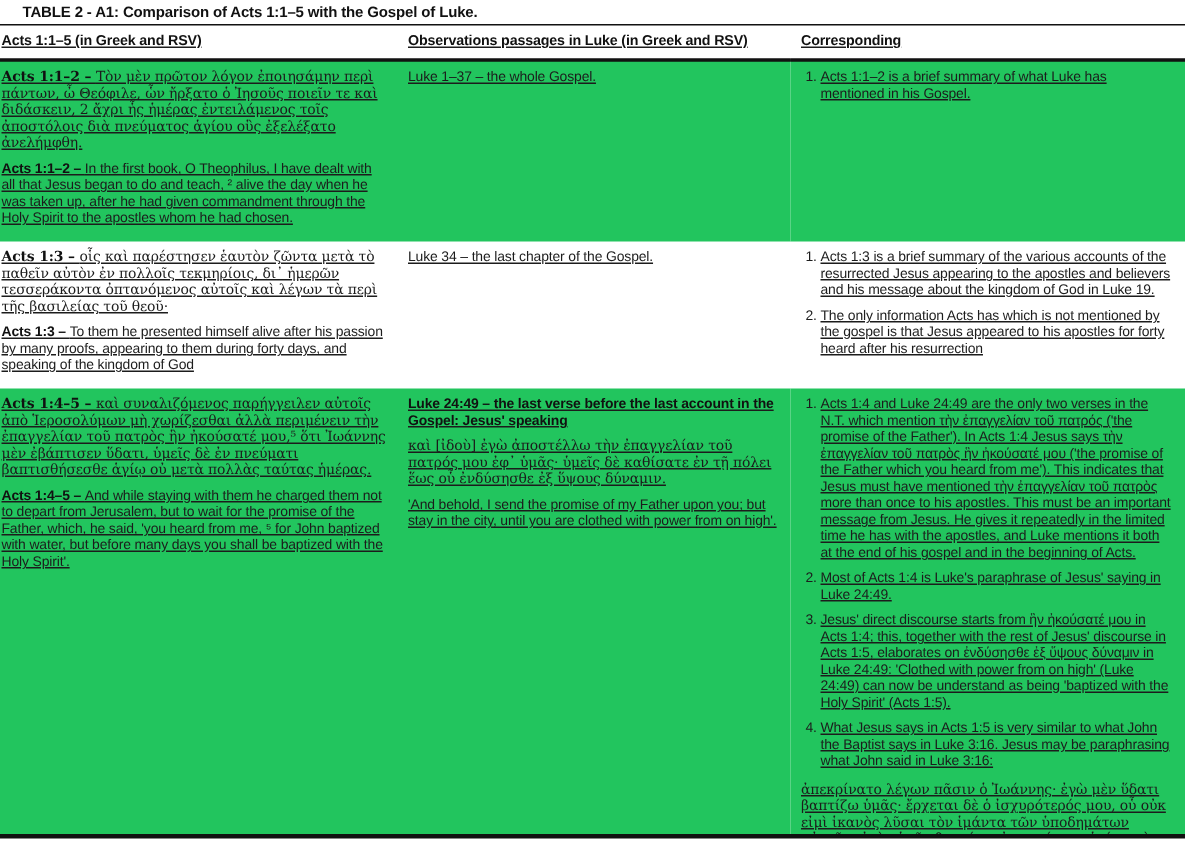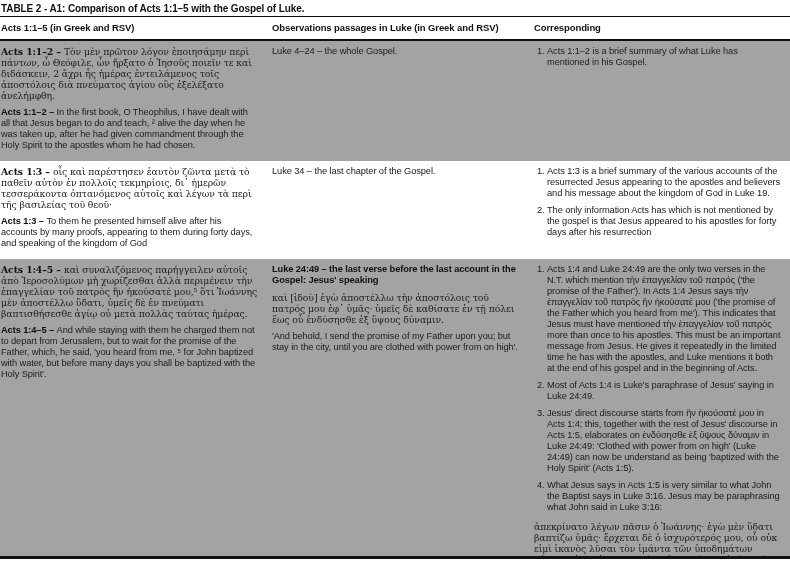--- a/index.html
+++ b/index.html
@@ -2,38 +2,38 @@
 <html><head>
 <meta charset="utf-8">
 <style>
   html,body{margin:0;padding:0;background:#ffffff;}
   .page{
     position:relative;width:790px;height:568px;background:#ffffff;overflow:hidden;
     font-family:"Liberation Sans","DejaVu Sans",sans-serif;color:#1c1c1c;
   }
   .table-title{
     font-size:10px;font-weight:bold;letter-spacing:-0.1px;
-    padding:3px 4px 2px 1px;border-bottom:1.5px solid #111;color:#111;
+    padding:3px 4px 2px 15px;border-bottom:1.5px solid #111;color:#111;
   }
   .table-wrap{
-    height:539px;overflow:hidden;border-bottom:3px solid #111;
+    height:539px;overflow:hidden;border-bottom:3px solid #111;text-decoration:underline;
   }
   table{border-collapse:collapse;table-layout:fixed;width:790px;}
   col.c1{width:266px;} col.c2{width:261px;} col.c3{width:263px;}
   th{
     text-align:left;vertical-align:top;font-size:9.5px;font-weight:bold;color:#111;
     padding:5px 8px 6px 1px;border-bottom:2.5px solid #111;letter-spacing:-0.1px;
   }
   th.mid,td.mid{padding-left:6px;}
   th.obs,td.obs{padding-left:7px;}
   td{
     vertical-align:top;font-size:9.3px;line-height:11px;letter-spacing:-0.1px;
     padding:5px 8px 4px 1px;
   }
-  tr.shaded{background:#a3a3a3;}
+  tr.shaded{background:#22c55e;}
   tr.r1{height:104px;} tr.r2{height:88px;} tr.r3{height:420px;}
   p.para{margin:0 0 6px 0;}
   b.ref{font-weight:bold;color:#111;}
   .gk{font-family:"DejaVu Serif",serif;}
   .luke-head{font-weight:bold;color:#111;}
   ol.obs-list{margin:0;padding:0 0 0 13px;}
   ol.obs-list li{margin:0 0 6px 0;}
   p.obs-extra{margin:8px 0 0 0;}
 </style>
 </head>
@@ -57,53 +57,53 @@
         </tr>
       </thead>
       <tbody>
 
         <tr class="shaded r1">
           <td>
             <p class="para gk"><b class="ref">Acts 1:1–2 – </b><span>Τὸν μὲν πρῶτον λόγον ἐποιησάμην περὶ πάντων, ὦ Θεόφιλε, ὧν ἤρξατο ὁ Ἰησοῦς ποιεῖν τε καὶ διδάσκειν, 2 ἄχρι ἧς ἡμέρας ἐντειλάμενος τοῖς ἀποστόλοις διὰ πνεύματος ἁγίου οὓς ἐξελέξατο ἀνελήμφθη.</span></p>
             <p class="para"><b class="ref">Acts 1:1–2 – </b><span>In the first book, O Theophilus, I have dealt with all that Jesus began to do and teach, ² alive the day when he was taken up, after he had given commandment through the Holy Spirit to the apostles whom he had chosen.</span></p>
           </td>
           <td class="mid">
-            <p class="para">Luke 4–24 – the whole Gospel.</p>
+            <p class="para">Luke 1–37 – the whole Gospel.</p>
           </td>
           <td class="obs">
             <ol class="obs-list">
               <li>Acts 1:1–2 is a brief summary of what Luke has mentioned in his Gospel.</li>
             </ol>
           </td>
         </tr>
 
         <tr class="r2">
           <td>
             <p class="para gk"><b class="ref">Acts 1:3 – </b><span>οἷς καὶ παρέστησεν ἑαυτὸν ζῶντα μετὰ τὸ παθεῖν αὐτὸν ἐν πολλοῖς τεκμηρίοις, δι᾽ ἡμερῶν τεσσεράκοντα ὀπτανόμενος αὐτοῖς καὶ λέγων τὰ περὶ τῆς βασιλείας τοῦ θεοῦ·</span></p>
-            <p class="para"><b class="ref">Acts 1:3 – </b><span>To them he presented himself alive after his accounts by many proofs, appearing to them during forty days, and speaking of the kingdom of God</span></p>
+            <p class="para"><b class="ref">Acts 1:3 – </b><span>To them he presented himself alive after his passion by many proofs, appearing to them during forty days, and speaking of the kingdom of God</span></p>
           </td>
           <td class="mid">
             <p class="para">Luke 34 – the last chapter of the Gospel.</p>
           </td>
           <td class="obs">
             <ol class="obs-list">
               <li>Acts 1:3 is a brief summary of the various accounts of the resurrected Jesus appearing to the apostles and believers and his message about the kingdom of God in Luke 19.</li>
-              <li>The only information Acts has which is not mentioned by the gospel is that Jesus appeared to his apostles for forty days after his resurrection</li>
+              <li>The only information Acts has which is not mentioned by the gospel is that Jesus appeared to his apostles for forty heard after his resurrection</li>
             </ol>
           </td>
         </tr>
 
         <tr class="shaded r3">
           <td>
-            <p class="para gk"><b class="ref">Acts 1:4–5 – </b><span>καὶ συναλιζόμενος παρήγγειλεν αὐτοῖς ἀπὸ Ἱεροσολύμων μὴ χωρίζεσθαι ἀλλὰ περιμένειν τὴν ἐπαγγελίαν τοῦ πατρὸς ἣν ἠκούσατέ μου,⁵ ὅτι Ἰωάννης μὲν ἀποστέλλω ὕδατι, ὑμεῖς δὲ ἐν πνεύματι βαπτισθήσεσθε ἁγίῳ οὐ μετὰ πολλὰς ταύτας ἡμέρας.</span></p>
+            <p class="para gk"><b class="ref">Acts 1:4–5 – </b><span>καὶ συναλιζόμενος παρήγγειλεν αὐτοῖς ἀπὸ Ἱεροσολύμων μὴ χωρίζεσθαι ἀλλὰ περιμένειν τὴν ἐπαγγελίαν τοῦ πατρὸς ἣν ἠκούσατέ μου,⁵ ὅτι Ἰωάννης μὲν ἐβάπτισεν ὕδατι, ὑμεῖς δὲ ἐν πνεύματι βαπτισθήσεσθε ἁγίῳ οὐ μετὰ πολλὰς ταύτας ἡμέρας.</span></p>
             <p class="para"><b class="ref">Acts 1:4–5 – </b><span>And while staying with them he charged them not to depart from Jerusalem, but to wait for the promise of the Father, which, he said, 'you heard from me, ⁵ for John baptized with water, but before many days you shall be baptized with the Holy Spirit'.</span></p>
           </td>
           <td class="mid">
             <p class="para luke-head">Luke 24:49 – the last verse before the last account in the Gospel: Jesus' speaking</p>
-            <p class="para gk">καὶ [ἰδοὺ] ἐγὼ ἀποστέλλω τὴν ἀποστόλοις τοῦ πατρός μου ἐφ᾽ ὑμᾶς· ὑμεῖς δὲ καθίσατε ἐν τῇ πόλει ἕως οὗ ἐνδύσησθε ἐξ ὕψους δύναμιν.</p>
+            <p class="para gk">καὶ [ἰδοὺ] ἐγὼ ἀποστέλλω τὴν ἐπαγγελίαν τοῦ πατρός μου ἐφ᾽ ὑμᾶς· ὑμεῖς δὲ καθίσατε ἐν τῇ πόλει ἕως οὗ ἐνδύσησθε ἐξ ὕψους δύναμιν.</p>
             <p class="para">'And behold, I send the promise of my Father upon you; but stay in the city, until you are clothed with power from on high'.</p>
           </td>
           <td class="obs">
             <ol class="obs-list">
               <li>Acts 1:4 and Luke 24:49 are the only two verses in the N.T. which mention τὴν ἐπαγγελίαν τοῦ πατρός ('the promise of the Father'). In Acts 1:4 Jesus says τὴν ἐπαγγελίαν τοῦ πατρὸς ἣν ἠκούσατέ μου ('the promise of the Father which you heard from me'). This indicates that Jesus must have mentioned τὴν ἐπαγγελίαν τοῦ πατρὸς more than once to his apostles. This must be an important message from Jesus. He gives it repeatedly in the limited time he has with the apostles, and Luke mentions it both at the end of his gospel and in the beginning of Acts.</li>
               <li>Most of Acts 1:4 is Luke's paraphrase of Jesus' saying in Luke 24:49.</li>
               <li>Jesus' direct discourse starts from ἣν ἠκούσατέ μου in Acts 1:4; this, together with the rest of Jesus' discourse in Acts 1:5, elaborates on ἐνδύσησθε ἐξ ὕψους δύναμιν in Luke 24:49: 'Clothed with power from on high' (Luke 24:49) can now be understand as being 'baptized with the Holy Spirit' (Acts 1:5).</li>
               <li>What Jesus says in Acts 1:5 is very similar to what John the Baptist says in Luke 3:16. Jesus may be paraphrasing what John said in Luke 3:16:</li>
             </ol>
             <p class="obs-extra gk">ἀπεκρίνατο λέγων πᾶσιν ὁ Ἰωάννης· ἐγὼ μὲν ὕδατι βαπτίζω ὑμᾶς· ἔρχεται δὲ ὁ ἰσχυρότερός μου, οὗ οὐκ εἰμὶ ἱκανὸς λῦσαι τὸν ἱμάντα τῶν ὑποδημάτων αὐτοῦ· αὐτὸς ὑμᾶς βαπτίσει ἐν πνεύματι ἁγίῳ καὶ πυρί</p>

